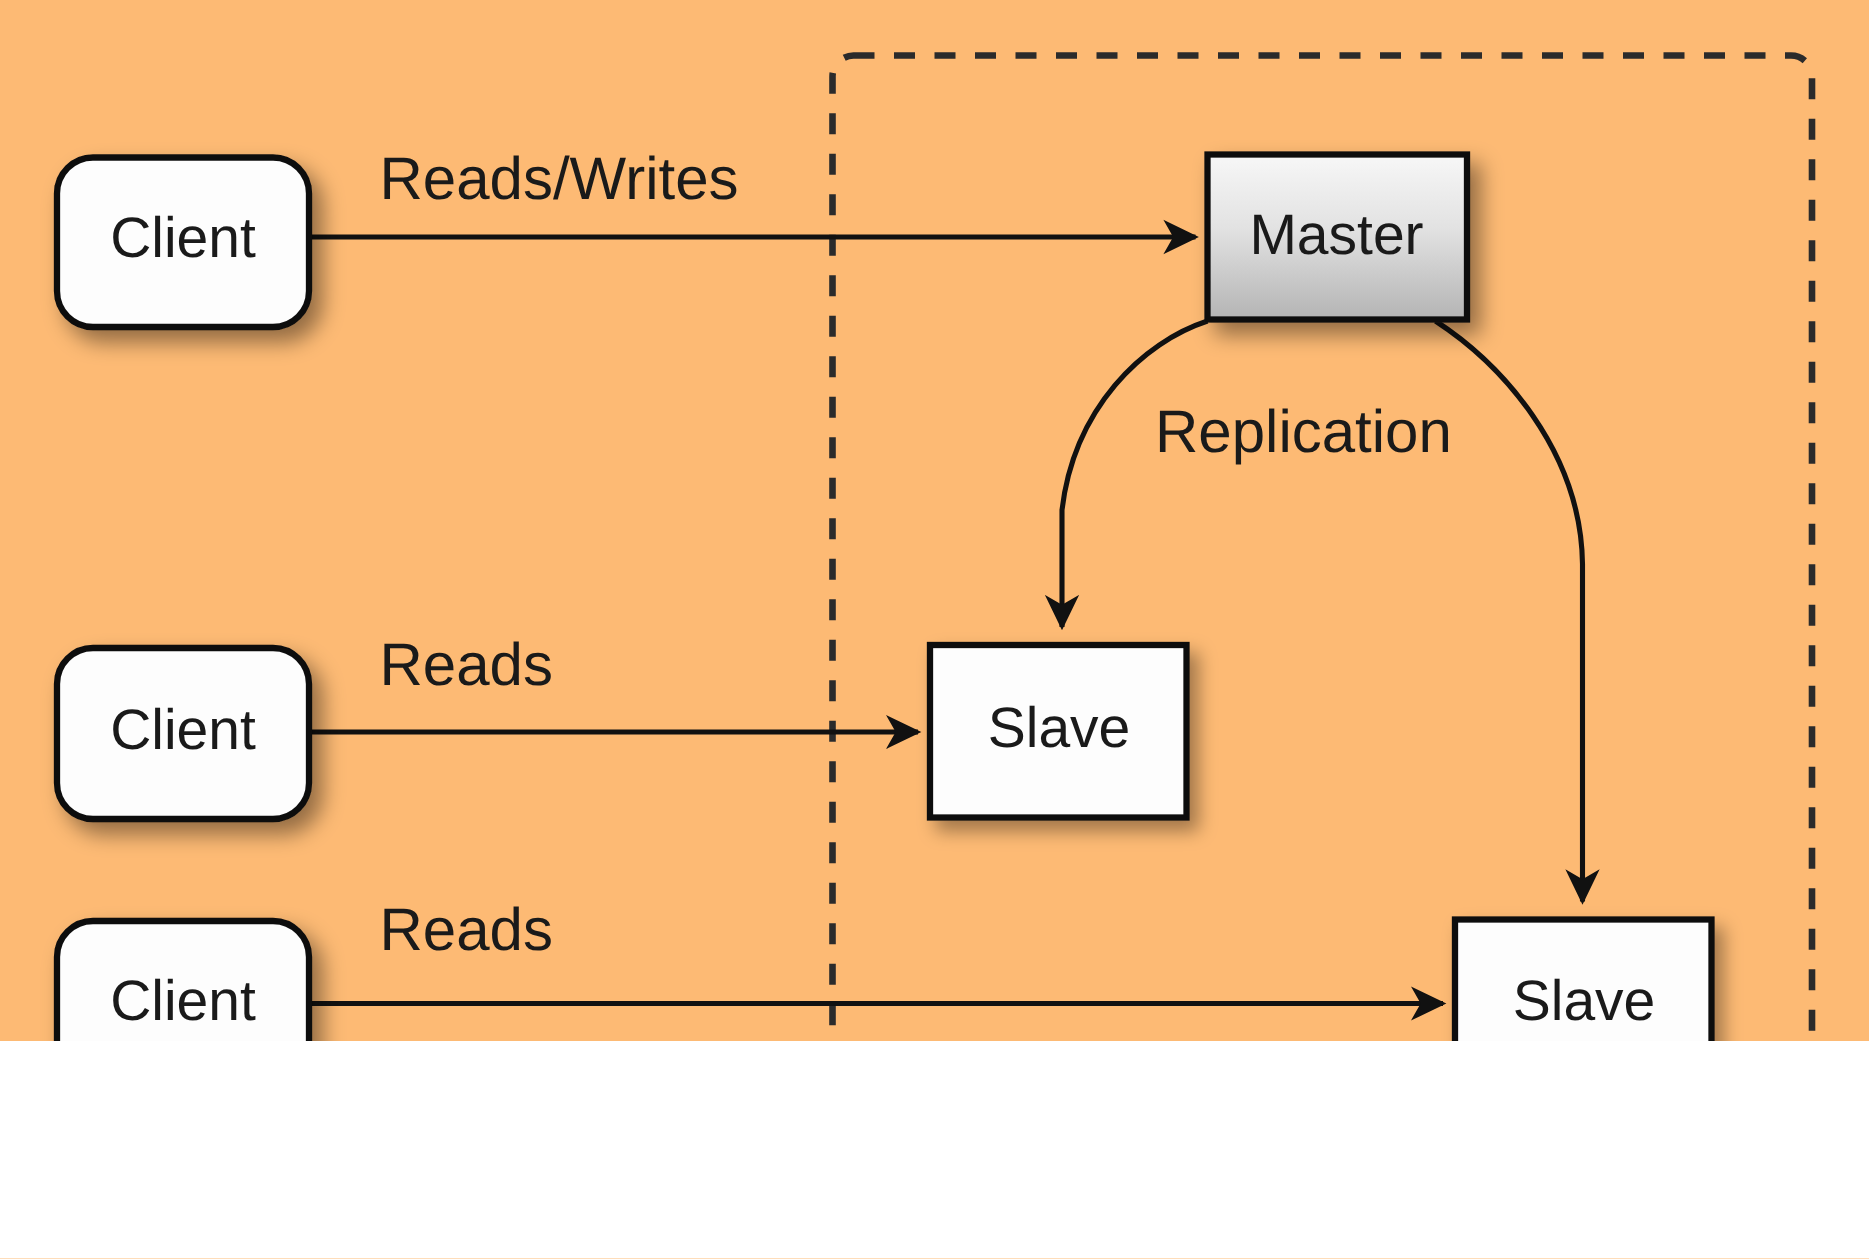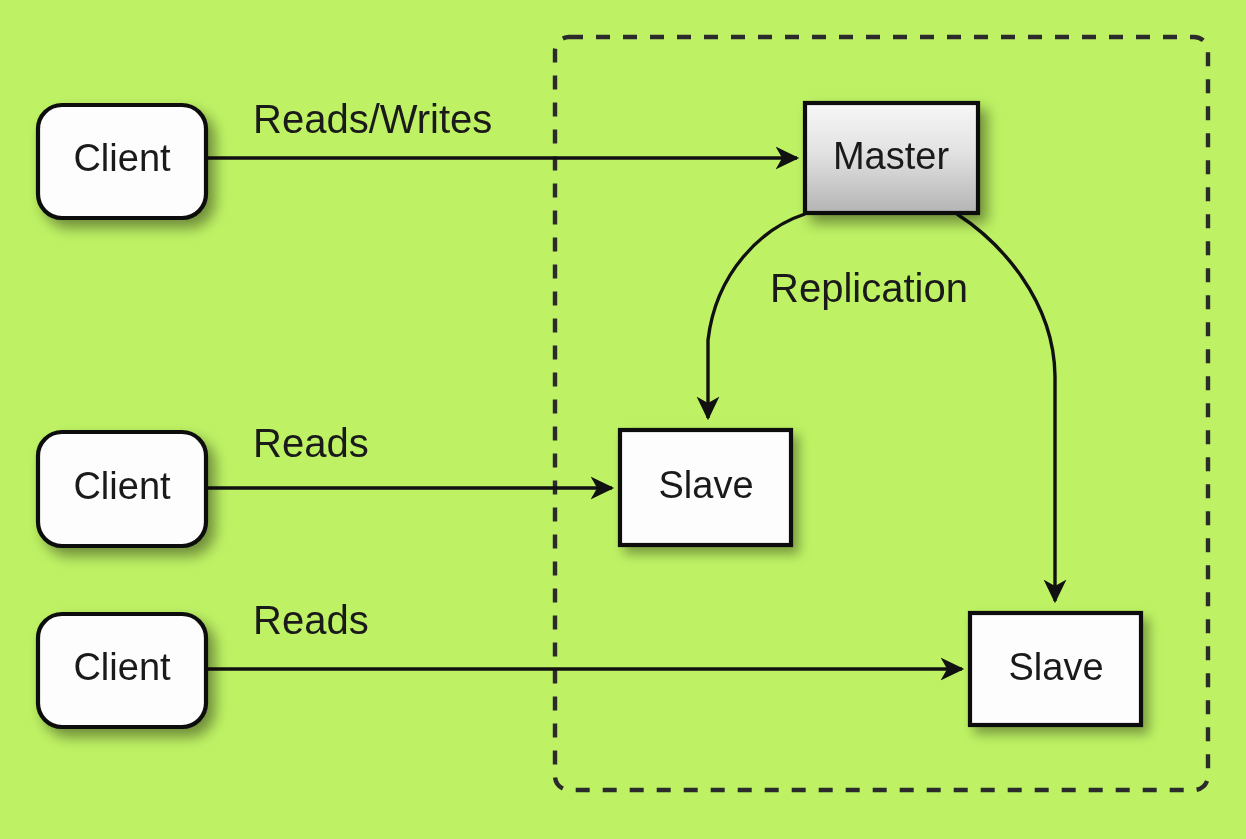--- a/index.html
+++ b/index.html
@@ -6,22 +6,22 @@
     margin: 0;
     padding: 0;
     background: #ffffff;
   }
   body {
     font-family: "Liberation Sans", sans-serif;
   }
   #canvas {
     position: relative;
     width: 1246px;
-    height: 839px;
-    background: #bef264;
+    height: 694px;
+    background: #fdba74;
     overflow: hidden;
   }
   svg.diagram {
     position: absolute;
     left: 0;
     top: 0;
     width: 1246px;
     height: 839px;
   }
   .node-label {

